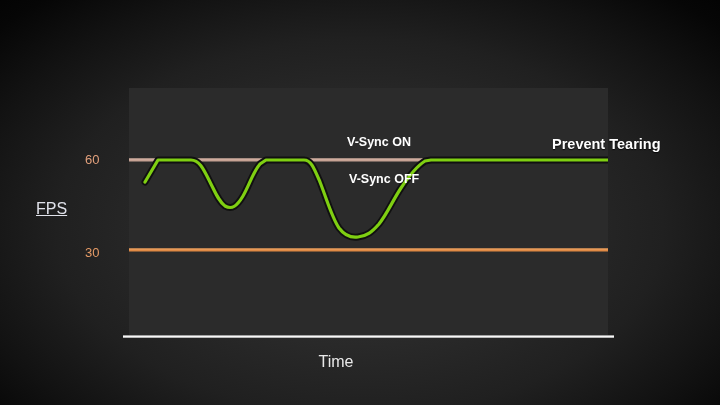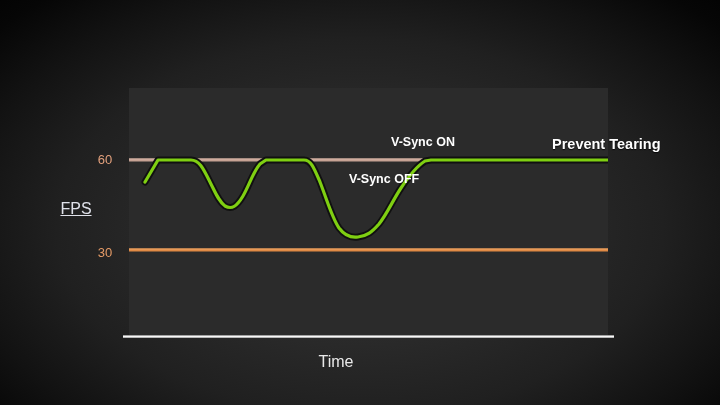--- a/index.html
+++ b/index.html
@@ -74,32 +74,31 @@
     text-align: center;
     color: #e9e9e9;
     font-size: 16px;
     font-family: "Liberation Sans", sans-serif;
   }
   #y-axis-label {
     position: absolute;
     left: 36px;
     top: 200px;
     width: 80px;
-    text-align: center;
     color: #e0e2ea;
     font-size: 16px;
     font-family: "Liberation Sans", sans-serif;
     text-decoration: underline;
   }
 
   
   .y-tick {
     position: absolute;
     width: 40px;
-    text-align: center;
+    text-align: left;
     font-size: 13px;
     font-family: "Liberation Sans", sans-serif;
   }
   #y-tick-60 {
     left: 85px;
     top: 152px;
     color: #e2a07c;
   }
   #y-tick-30 {
     left: 85px;
@@ -112,21 +111,20 @@
     position: absolute;
     font-size: 12.5px;
     font-family: "Liberation Sans", sans-serif;
     white-space: nowrap;
   }
   #annot-vsync-on {
     left: 347px;
     top: 135px;
     color: #ffffff;
     font-weight: bold;
-    margin-left: 44px;
   }
   #annot-vsync-off {
     left: 349px;
     top: 172px;
     color: #ffffff;
     font-weight: bold;
     text-align: center;
   }
 
   

